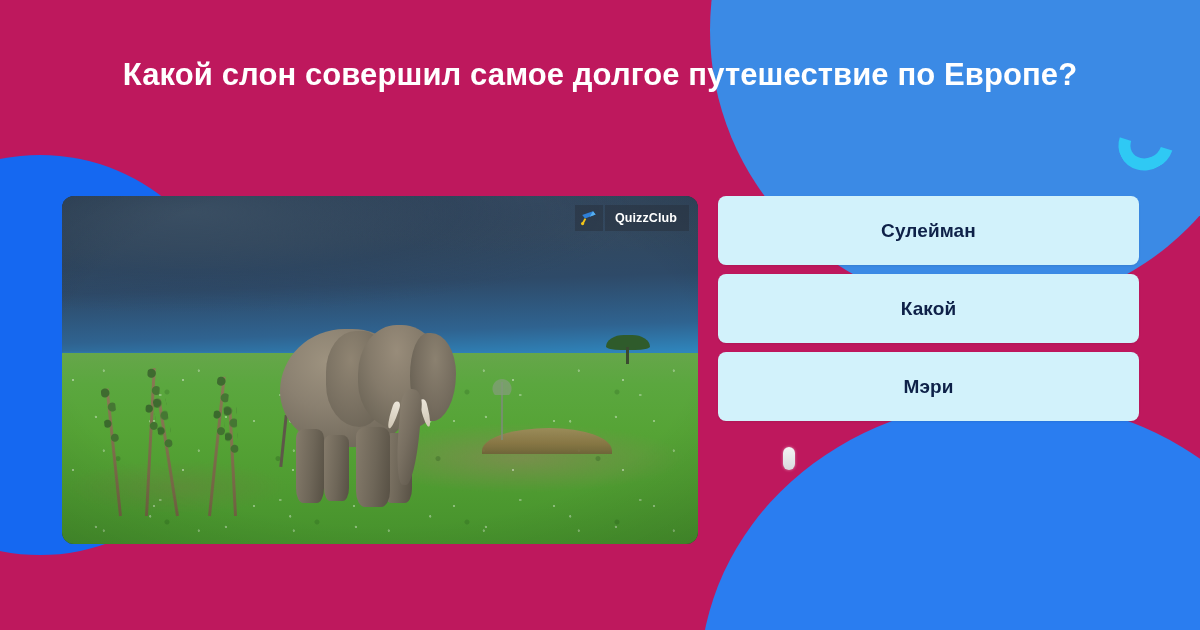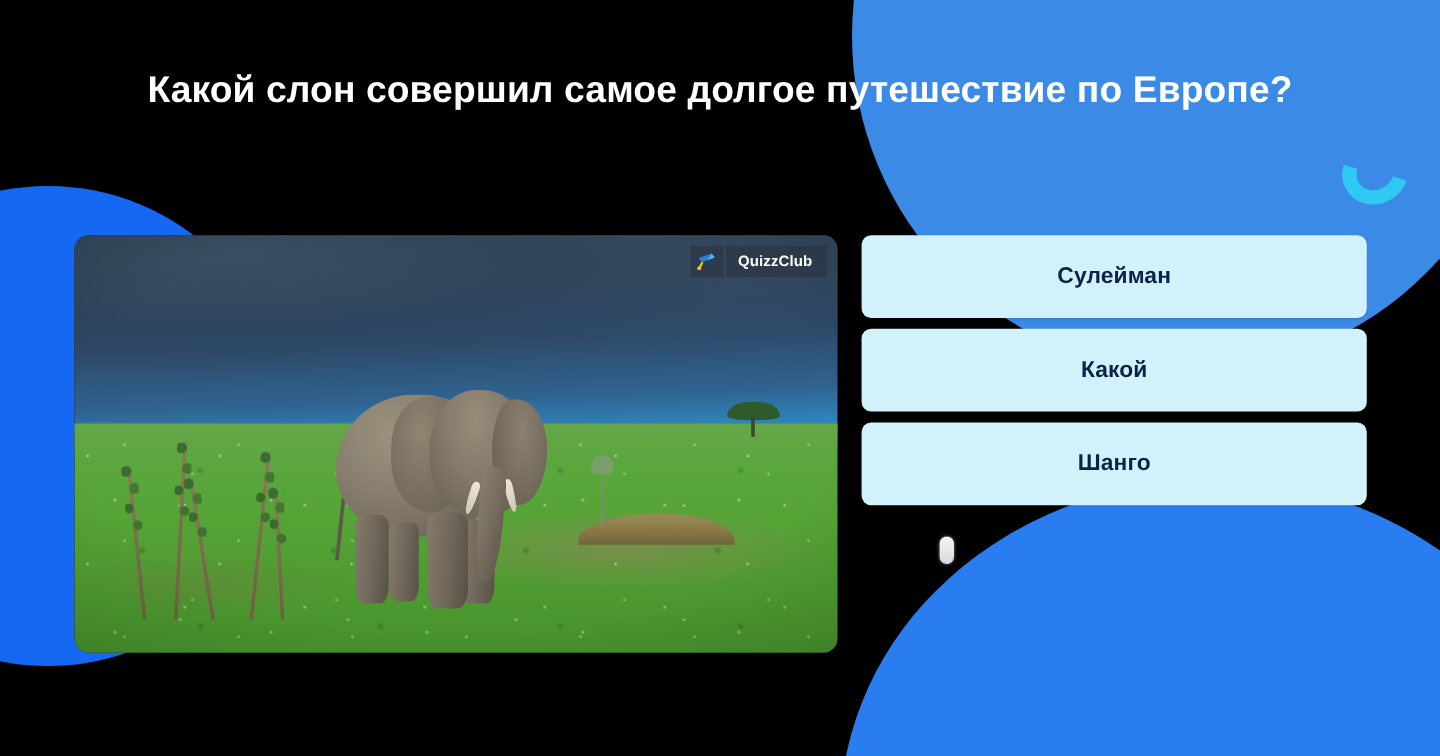--- a/index.html
+++ b/index.html
@@ -8,21 +8,21 @@
     width: 1200px;
     height: 630px;
     overflow: hidden;
     font-family: "Liberation Sans", sans-serif;
   }
 
   .stage {
     position: relative;
     width: 1200px;
     height: 630px;
-    background: #000000;
+    background: #be185d;
     overflow: hidden;
   }
 
   
   .bg-layer { position: absolute; inset: 0; overflow: hidden; }
 
   .blob-left {
     position: absolute;
     left: -160px;
     top: 155px;
@@ -404,18 +404,18 @@
           <circle cx="3.6" cy="13.6" r="1.6" fill="#f2c419"></circle>
         </svg>
       </div>
       <div class="wm-label">QuizzClub</div>
     </div>
   </div>
 
   <div class="answers">
     <div class="answer">Сулейман</div>
     <div class="answer">Какой</div>
-    <div class="answer">Шанго</div>
+    <div class="answer">Мэри</div>
   </div>
 
   <div class="cursor-pill"></div>
 
 </div>
 
 </body></html>

